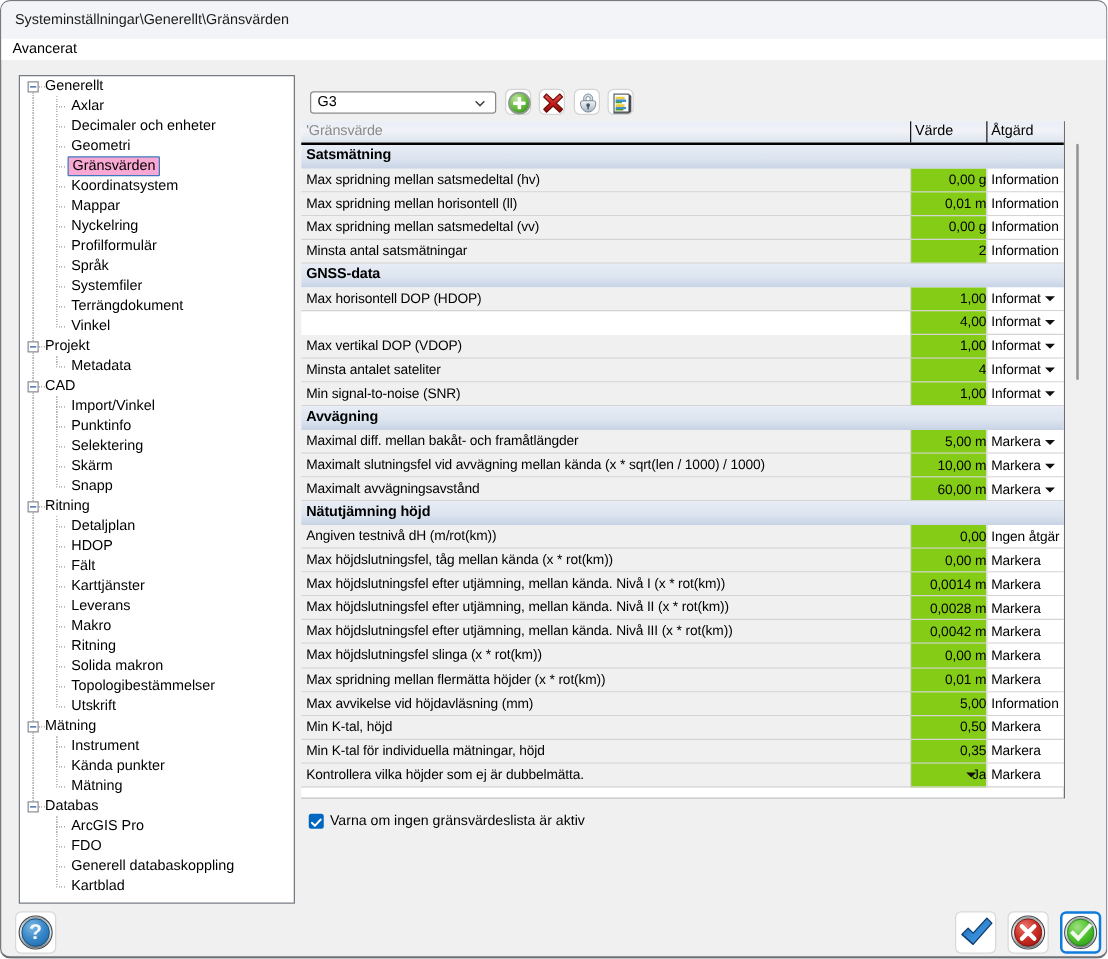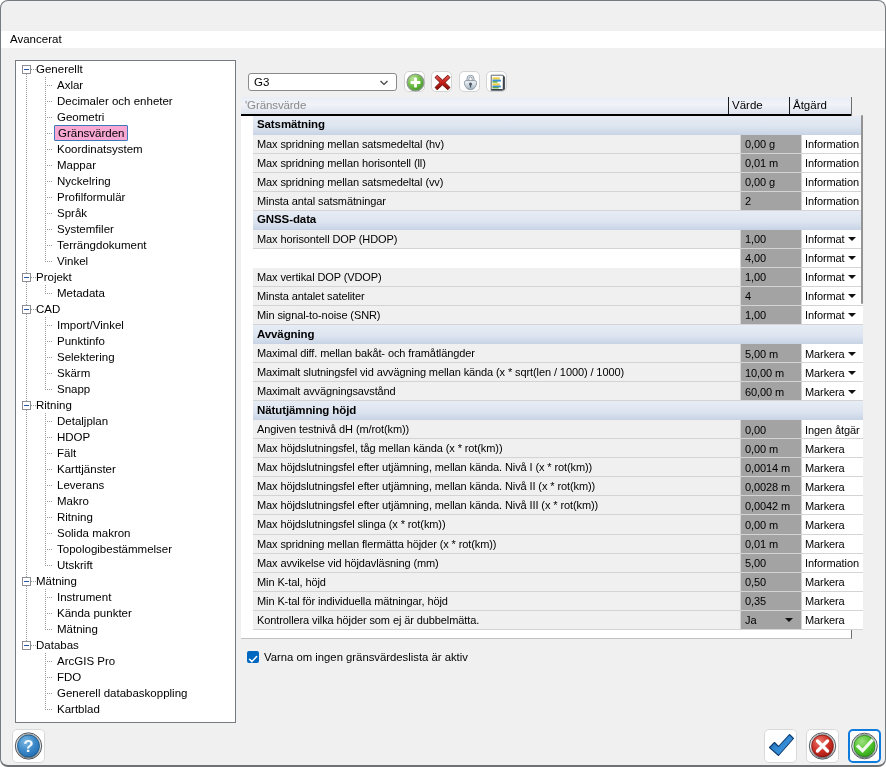--- a/index.html
+++ b/index.html
@@ -29,41 +29,42 @@
 .grid { position:absolute; left:240px; top:96px; width:611px; height:542px; background:#fff;
   border-right:1px solid #6e6e6e; border-bottom:1px solid #c0c0c0; }
 .ghead { position:absolute; left:0; top:0; width:610px; height:16.5px;
   background:linear-gradient(180deg,#e9edf5 0%,#f1f3f8 45%,#dce3ee 100%); }
 .ghead .h1 { position:absolute; left:4px; top:1.5px; font-size:11.5px; color:#8a8a8a; letter-spacing:-0.1px; }
 .ghead .h2 { position:absolute; left:491px; top:1.5px; font-size:11.5px; color:#000; }
 .ghead .h3 { position:absolute; left:552px; top:1.5px; font-size:11.5px; color:#000; }
 .ghead .hv1 { position:absolute; left:487px; top:0; width:1px; height:16.5px; background:#1a1a1a; }
 .ghead .hv2 { position:absolute; left:548px; top:0; width:1px; height:16.5px; background:#1a1a1a; }
 .gblack { position:absolute; left:0; top:16.5px; width:610px; height:2px; background:#000; }
-.grows { position:absolute; left:12px; top:18.5px; width:610px; }
+.grows { position:absolute; left:0; top:18.5px; width:610px; }
 .trow { position:relative; width:610px; height:19.05px; }
 .trow.sec { background:linear-gradient(180deg,#e7ecf5 0%,#dde5f0 55%,#c7d3e5 100%); }
 .seclab { position:absolute; left:4px; top:2.5px; font-size:11.5px; font-weight:bold; color:#000; letter-spacing:-0.1px; }
 .trow.data { }
 .c-lab { position:absolute; left:0; top:0; width:487px; height:100%; background:#f0f0f0;
   border-bottom:1px solid #d4d4d4; font-size:11px; letter-spacing:-0.1px; color:#000; padding:3px 0 0 4px; white-space:nowrap; overflow:hidden; }
-.c-val { position:absolute; left:487px; top:0; width:61px; height:100%; background:#a3a3a3;
-  border-left:1px solid #d4d4d4; border-bottom:1px solid #d4d4d4; font-size:11px; letter-spacing:-0.1px; color:#000; padding:3.5px 0 0 4px; white-space:nowrap; overflow:hidden; }
+.c-val { position:absolute; left:487px; top:0; width:61px; height:100%; background:#84cc16;
+  border-left:1px solid #d4d4d4; border-bottom:1px solid #d4d4d4; font-size:11px; letter-spacing:-0.1px; color:#000; padding:3.5px 0 0 4px; white-space:nowrap; overflow:hidden;text-align:right; }
 .c-act { position:absolute; left:548px; top:0; width:62px; height:100%; background:#fff;
   border-left:1px solid #d4d4d4; border-bottom:1px solid #d4d4d4; font-size:11px; letter-spacing:-0.1px; color:#000; padding:3.5px 0 0 3px; white-space:nowrap; overflow:hidden; }
 .darr { position:absolute; top:7.5px; width:0; height:0; border-left:4px solid transparent; border-right:4px solid transparent; border-top:4px solid #111; }
 .sbar { position:absolute; left:859.5px; top:114px; width:2px; height:189px; background:#939393; border-radius:1px; }
 
 .chk { position:absolute; left:246px; top:650px; width:12px; height:12px; background:#0067c0; border-radius:2px; }
 .chklab { position:absolute; left:263px; top:650px; font-size:11.3px; color:#000; }
 .bbtn { position:absolute; width:33px; height:34px; background:#fff; border:1px solid #d9d9d9; border-radius:5px; }
 .bbtn.focus { border:2px solid #0f7bdc; }
 </style></head>
 <body>
 <div class="win">
+  <div class="titlebar">Systeminställningar\Generellt\Gränsvärden</div>
   <div class="menubar">Avancerat</div>
 
   <div class="tree">
       <div class="treein">
 <div class="tdot-v" style="left:25px;top:73px;height:571px"></div>
 <div class="tdot-v" style="left:44px;top:76px;height:184px"></div>
 <div class="tdot-v" style="left:44px;top:284px;height:8px"></div>
 <div class="tdot-v" style="left:44px;top:316px;height:72px"></div>
 <div class="tdot-v" style="left:44px;top:412px;height:152px"></div>
 <div class="tdot-v" style="left:44px;top:588px;height:40px"></div>

